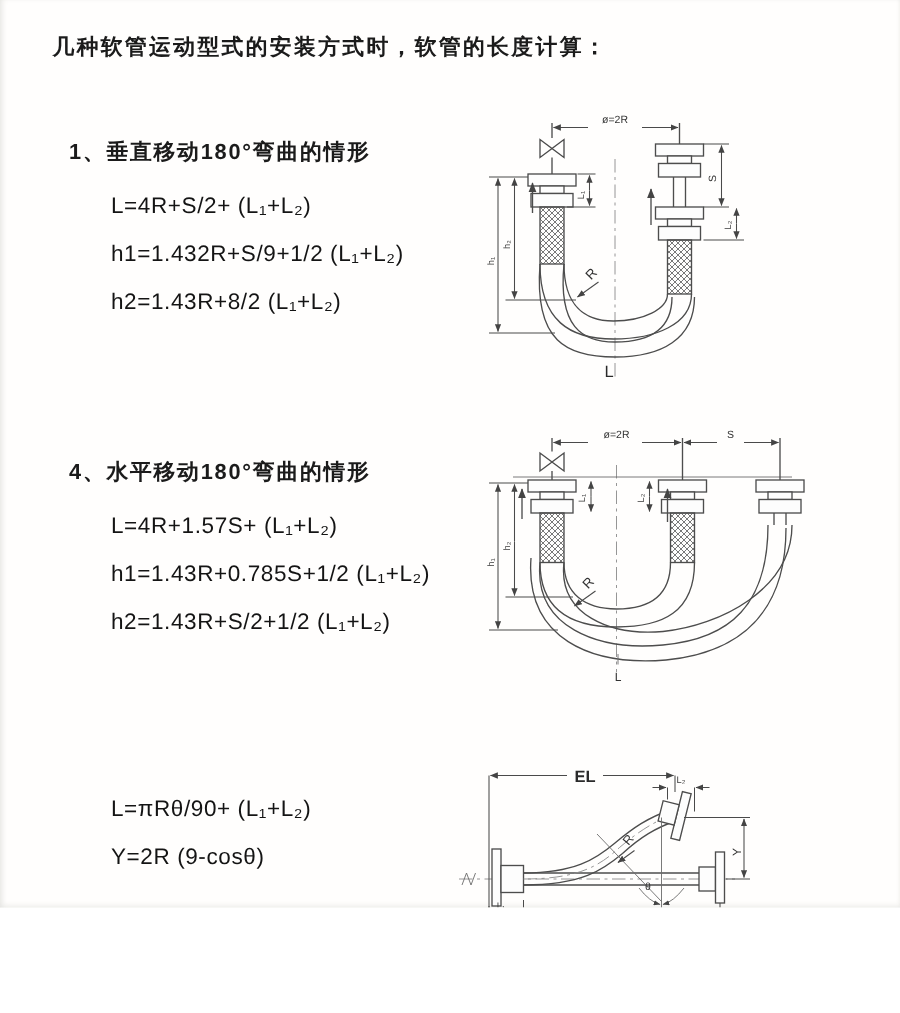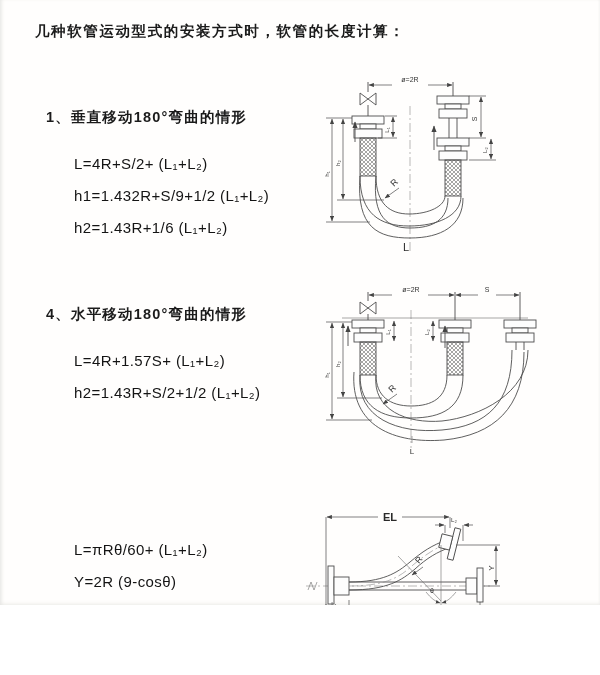--- a/index.html
+++ b/index.html
@@ -6,25 +6,25 @@
   .page{
     position:relative;width:600px;height:605px;background:#fffefd;overflow:hidden;
     font-family:"Liberation Sans","DejaVu Sans",sans-serif;color:#222;
     box-shadow:inset 3px 0 4px -2px #e3e3e0, inset 0 -3px 4px -2px #ededea, inset -2px 0 3px -2px #ededea;
   }
   .doc-title{
     position:absolute;left:35px;top:22px;
     font-size:14.5px;font-weight:bold;letter-spacing:1.6px;color:#1b1b1b;white-space:nowrap;
   }
   .calc-section{position:absolute;left:46px;width:275px;}
-  #sec1{top:108px}
+  #sec1{top:92px}
   #sec2{top:305px}
   #sec3{top:513px}
   .sec-heading{font-size:14.5px;font-weight:bold;letter-spacing:1.2px;color:#1b1b1b;white-space:nowrap;}
-  .formulas{margin-top:21px;}
+  .formulas{margin-top:11px;}
   .formula{
     font-size:15px;line-height:32px;margin-left:28px;letter-spacing:0.4px;
     color:#141414;white-space:nowrap;
   }
   svg.dia{position:absolute;}
   #d1{left:312px;top:70px}
   #d2{left:312px;top:280px}
   #d3{left:298px;top:500px}
   svg text{font-family:"Liberation Sans","DejaVu Sans",sans-serif;fill:#333;}
   .ln{stroke:#4d4d4d;stroke-width:0.9;fill:none}
@@ -41,35 +41,36 @@
 
 <div class="page">
 
   <div class="doc-title">几种软管运动型式的安装方式时，软管的长度计算：</div>
 
   <section class="calc-section" id="sec1">
     <div class="sec-heading">1、垂直移动180°弯曲的情形</div>
     <div class="formulas">
       <div class="formula">L=4R+S/2+ (L₁+L₂)</div>
       <div class="formula">h1=1.432R+S/9+1/2 (L₁+L₂)</div>
-      <div class="formula">h2=1.43R+1/6 (L₁+L₂)</div>
+      <div class="formula">h2=1.43R+8/2 (L₁+L₂)</div>
     </div>
   </section>
 
   <section class="calc-section" id="sec2">
     <div class="sec-heading">4、水平移动180°弯曲的情形</div>
     <div class="formulas">
       <div class="formula">L=4R+1.57S+ (L₁+L₂)</div>
+      <div class="formula">h1=1.43R+0.785S+1/2 (L₁+L₂)</div>
       <div class="formula">h2=1.43R+S/2+1/2 (L₁+L₂)</div>
     </div>
   </section>
 
   <section class="calc-section" id="sec3">
     <div class="formulas">
-      <div class="formula">L=πRθ/60+ (L₁+L₂)</div>
+      <div class="formula">L=πRθ/90+ (L₁+L₂)</div>
       <div class="formula">Y=2R (9-cosθ)</div>
     </div>
   </section>
 
   <svg class="dia" id="d1" width="285" height="195" viewBox="0 0 285 195">
     <defs>
       <pattern id="braid" width="4" height="4" patternUnits="userSpaceOnUse">
         <path d="M0,4 L4,0 M0,0 L4,4" stroke="#6a6a6a" stroke-width="0.6" fill="none"></path>
       </pattern>
       <marker id="ah" markerWidth="8" markerHeight="6" refX="7" refY="3" orient="auto" viewBox="0 0 8 6">

